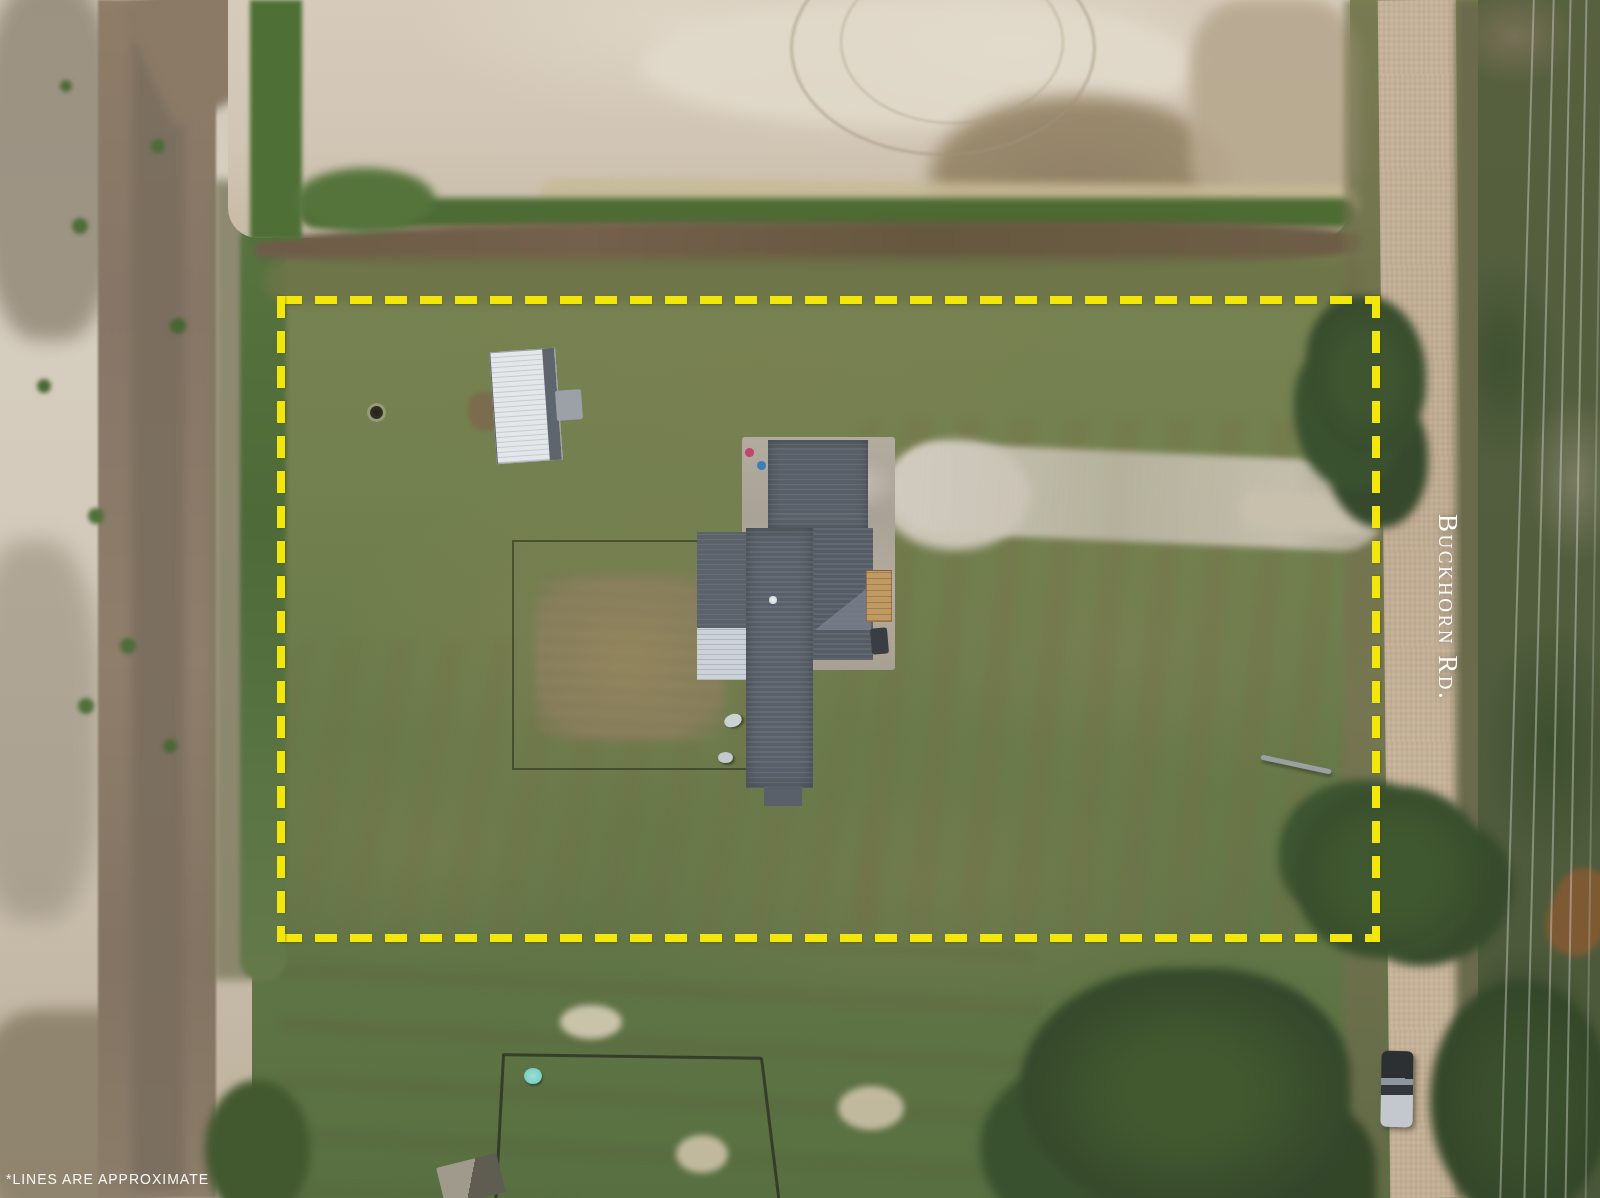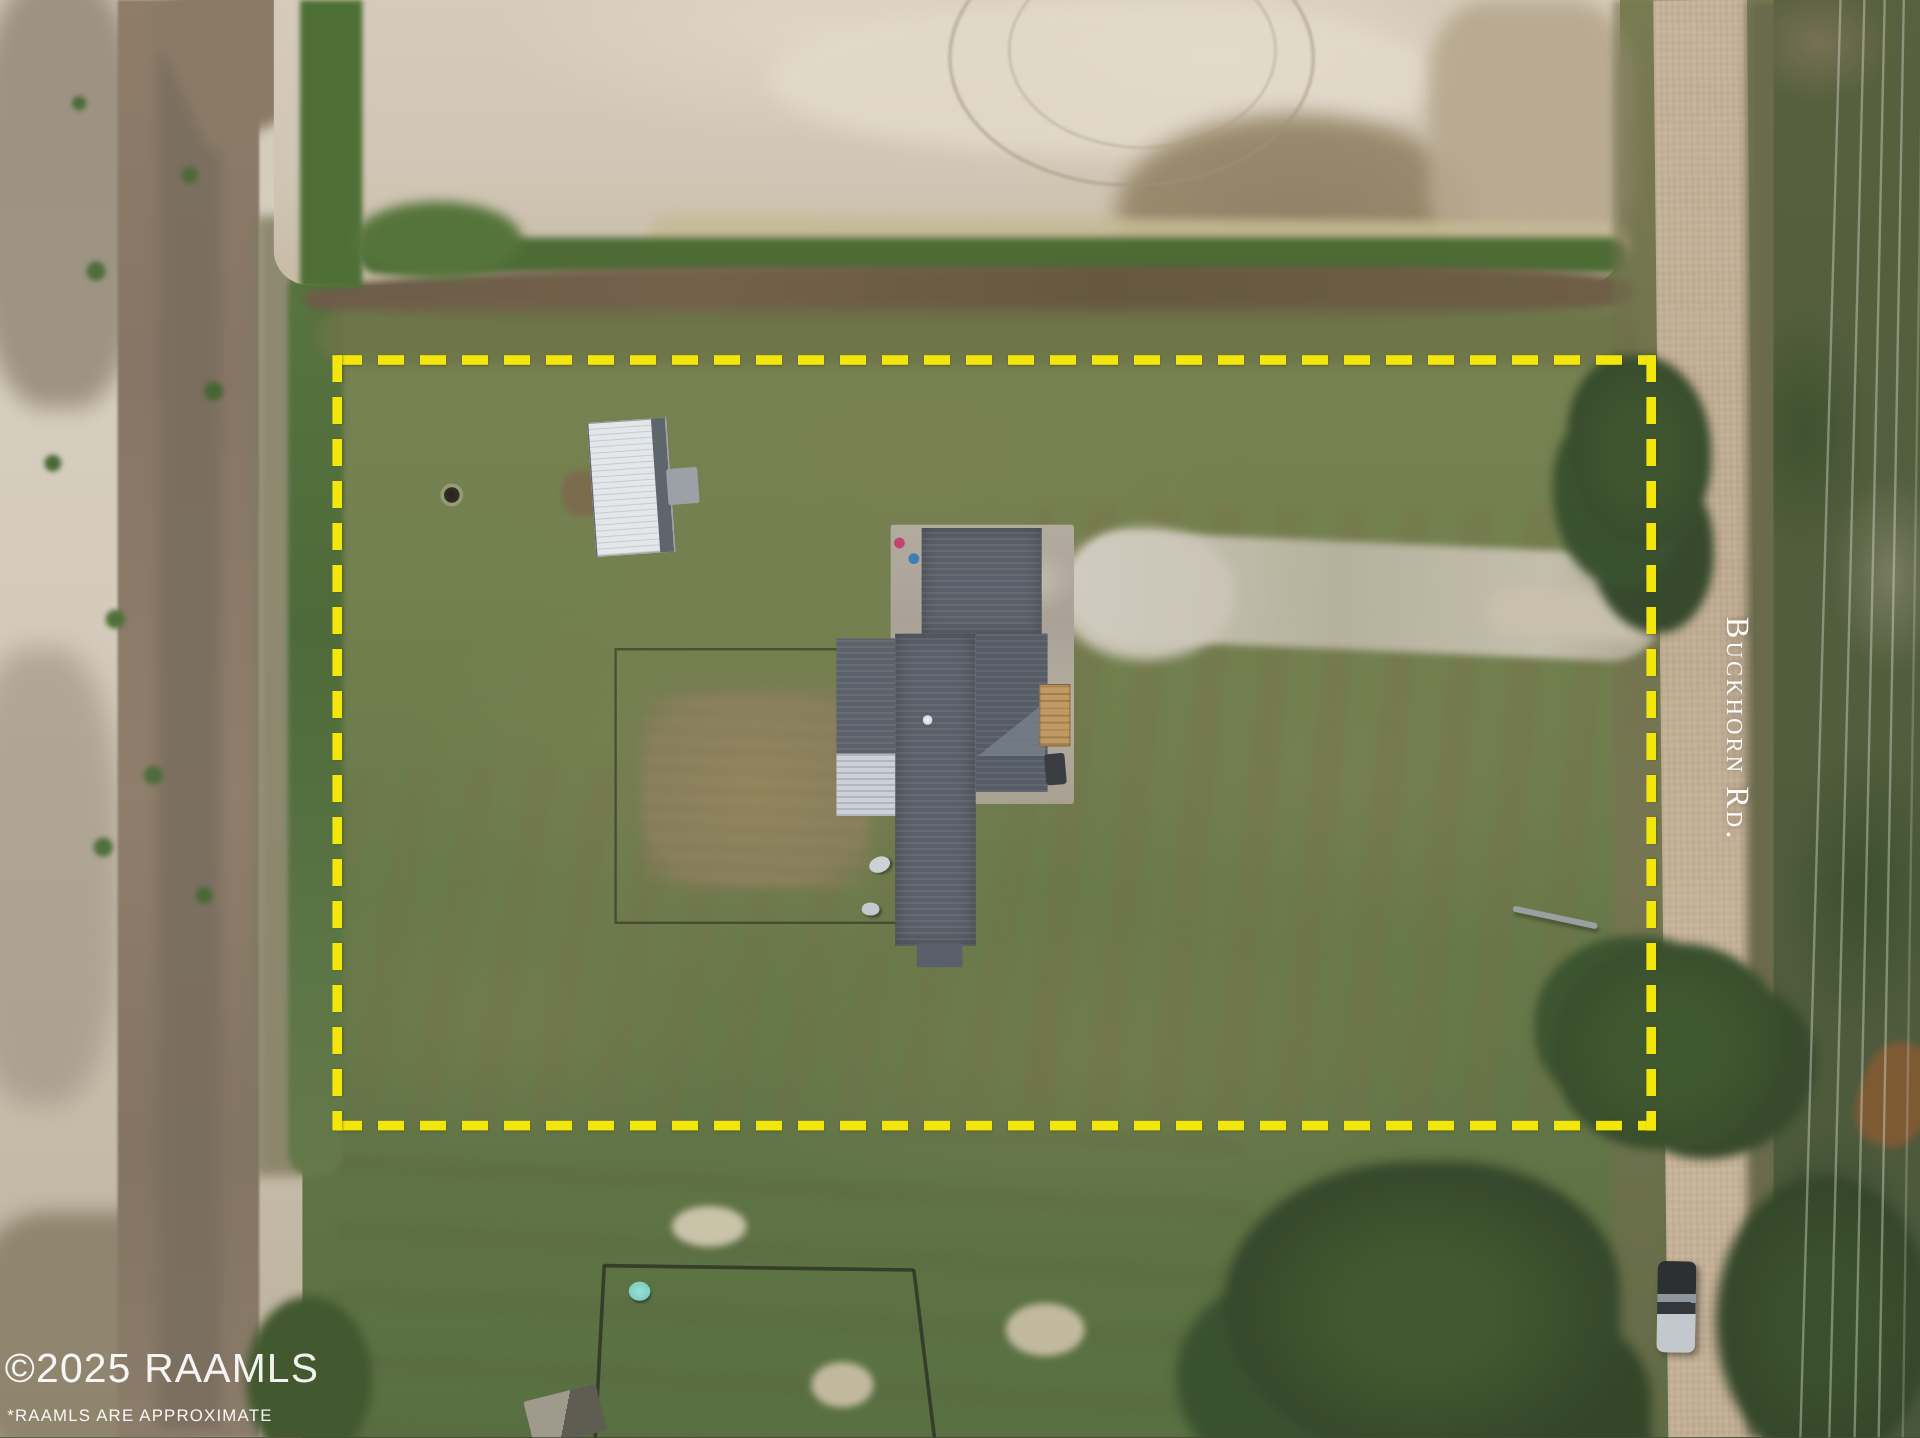--- a/index.html
+++ b/index.html
@@ -273,16 +273,15 @@
   <div class="el pline" id="pl3"></div>
   <div class="el pline" id="pl4"></div>
   <div class="el pline" id="pl5"></div>
 
   <div class="el bndH" id="bndTop"></div>
   <div class="el bndH" id="bndBottom"></div>
   <div class="el bndV" id="bndLeft"></div>
   <div class="el bndV" id="bndRight"></div>
 
   <div class="el" id="roadLabel">Buckhorn Rd.</div>
-  <div class="el" id="watermark">©2025 RAAMLS</div>
-  <div class="el" id="disclaimer">*RAAMLS ARE APPROXIMATE</div>
+  <div class="el" id="disclaimer">*LINES ARE APPROXIMATE</div>
 
 </div>
 
 </body></html>

